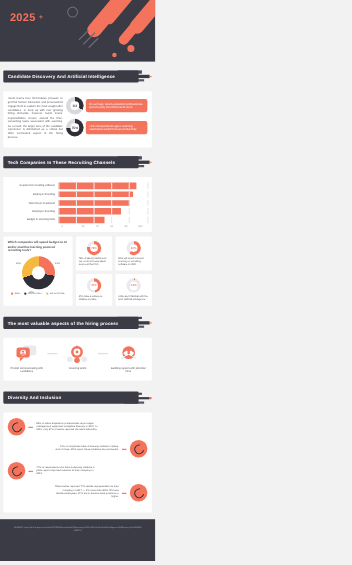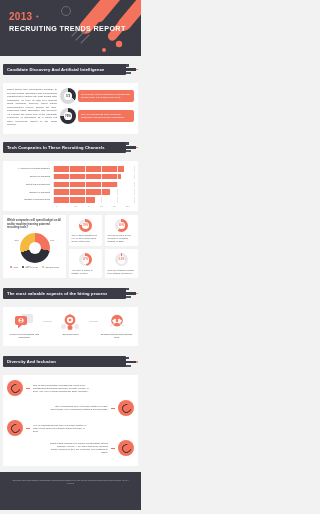--- a/index.html
+++ b/index.html
@@ -154,23 +154,22 @@
         <circle cx="66" cy="11" r="4.5"></circle>
       </g>
       <g stroke="#6a6a78" stroke-width="1.1" stroke-linecap="round">
         <line x1="72" y1="36" x2="80" y2="28"></line>
         <line x1="76" y1="40" x2="86" y2="30"></line>
         <line x1="81" y1="43" x2="89" y2="35"></line>
       </g>
     </svg>
     <div class="hero-text">
       <div class="hero-year">
-        <span>2013</span><span class="hero-plus">+</span>
-      </div>
-      <div class="hero-title">RECRUITING TRENDS REPORT</div>
+        <span>2025</span><span class="hero-plus">+</span>
+      </div>
     </div>
   </div>
 
   <div class="sec-head">
     <div class="sec-dash1"></div>
     <div class="sec-dash3"></div>
     <div class="sec-bar">
       <span>Candidate Discovery And Artificial Intelligence</span>
     </div>
     <div class="sec-dash2"></div>

